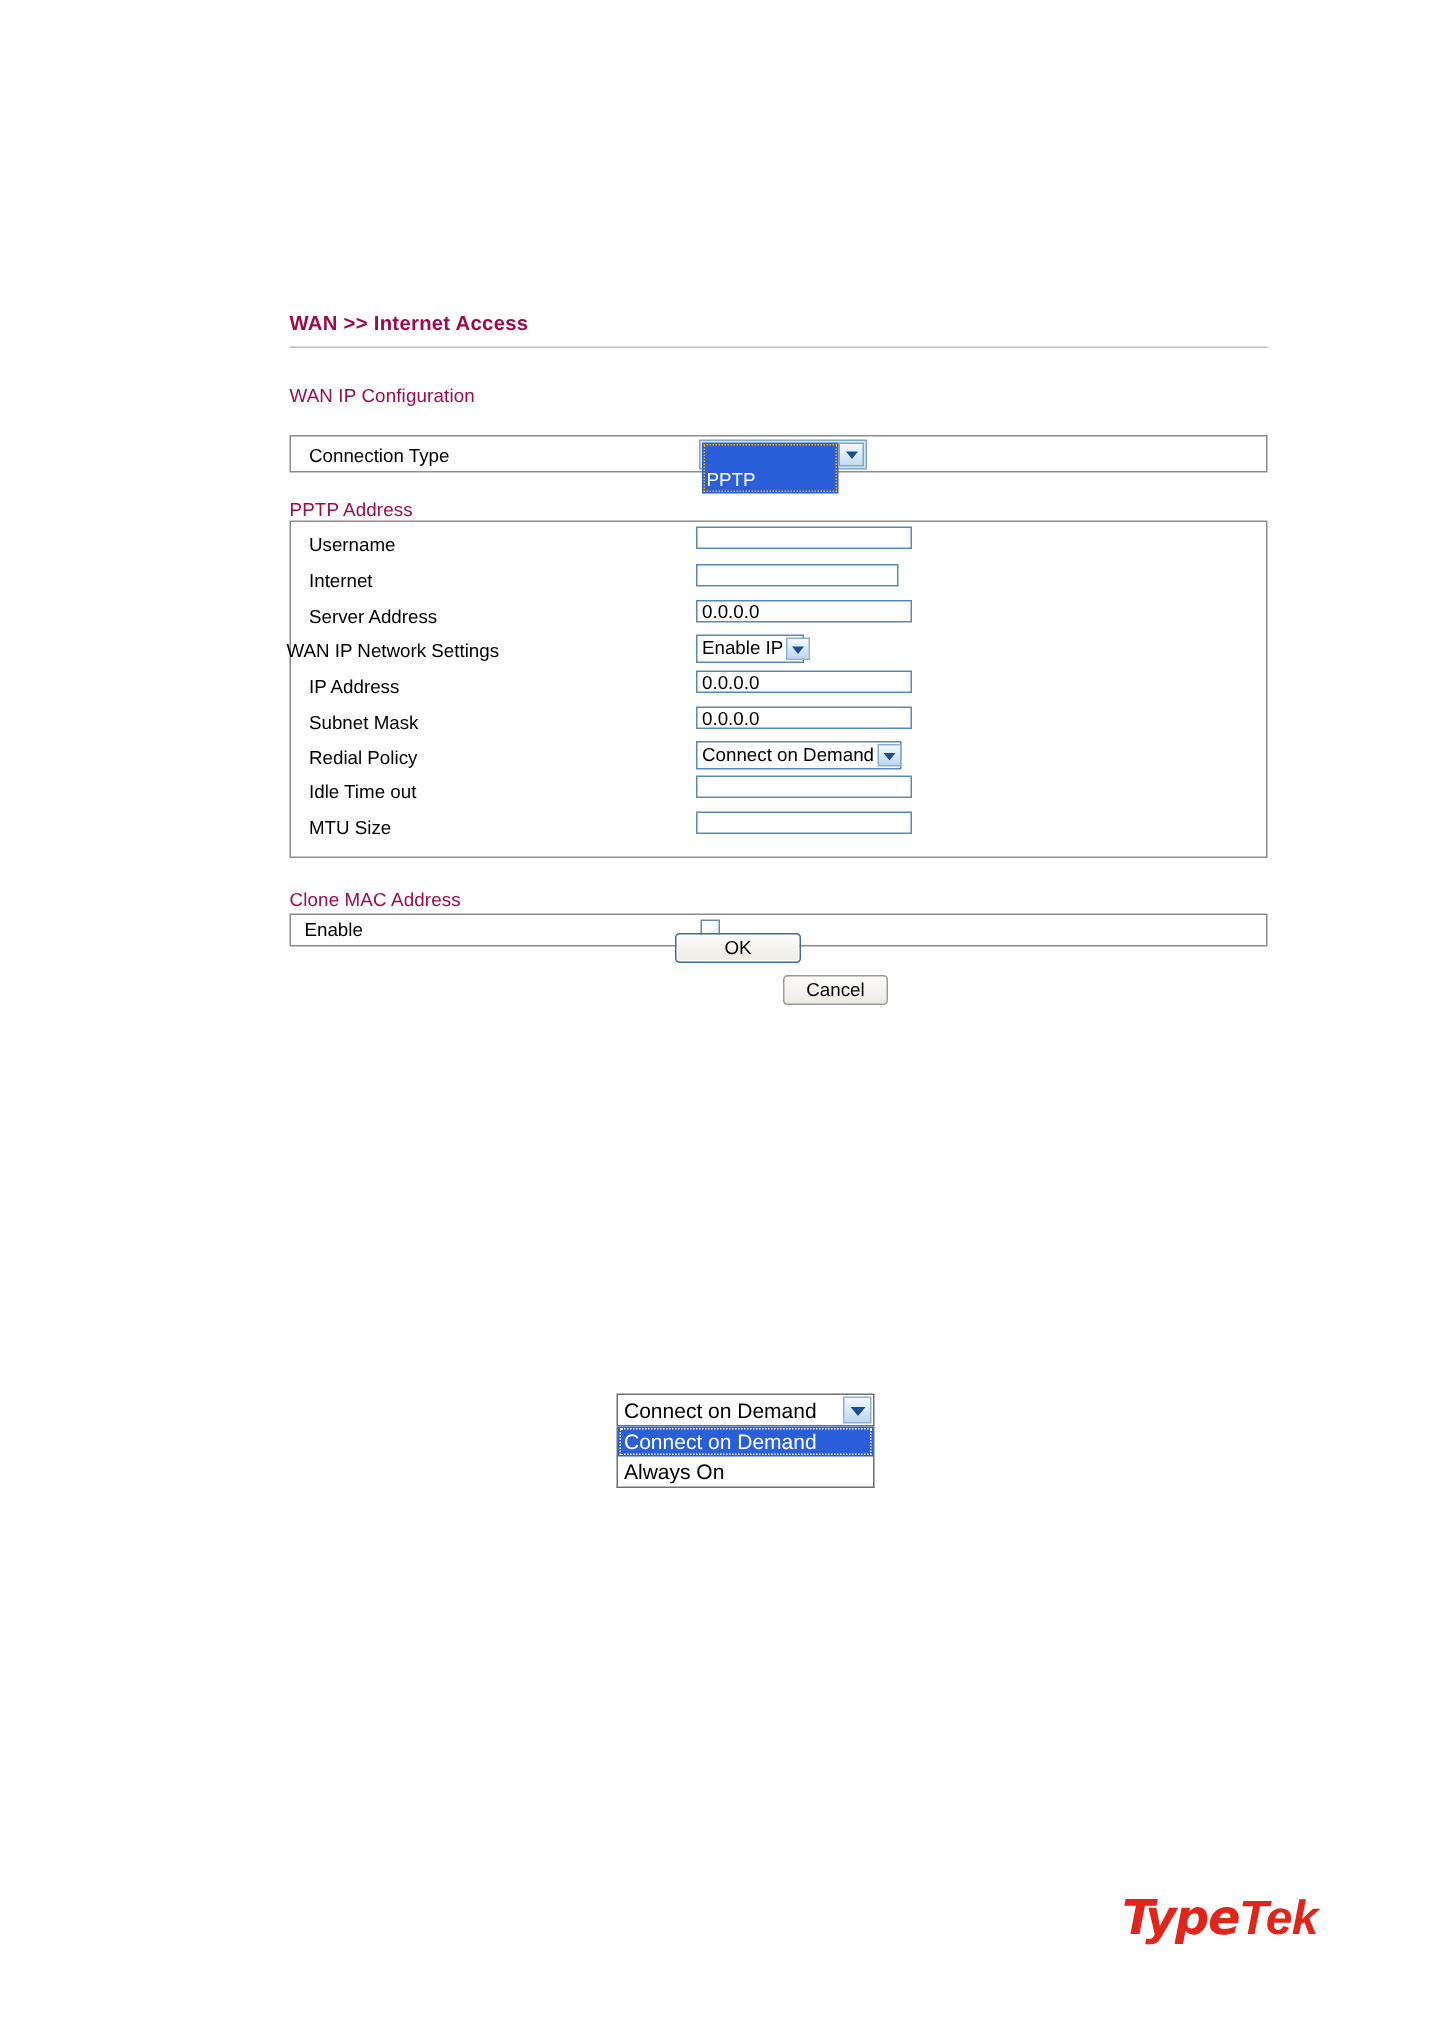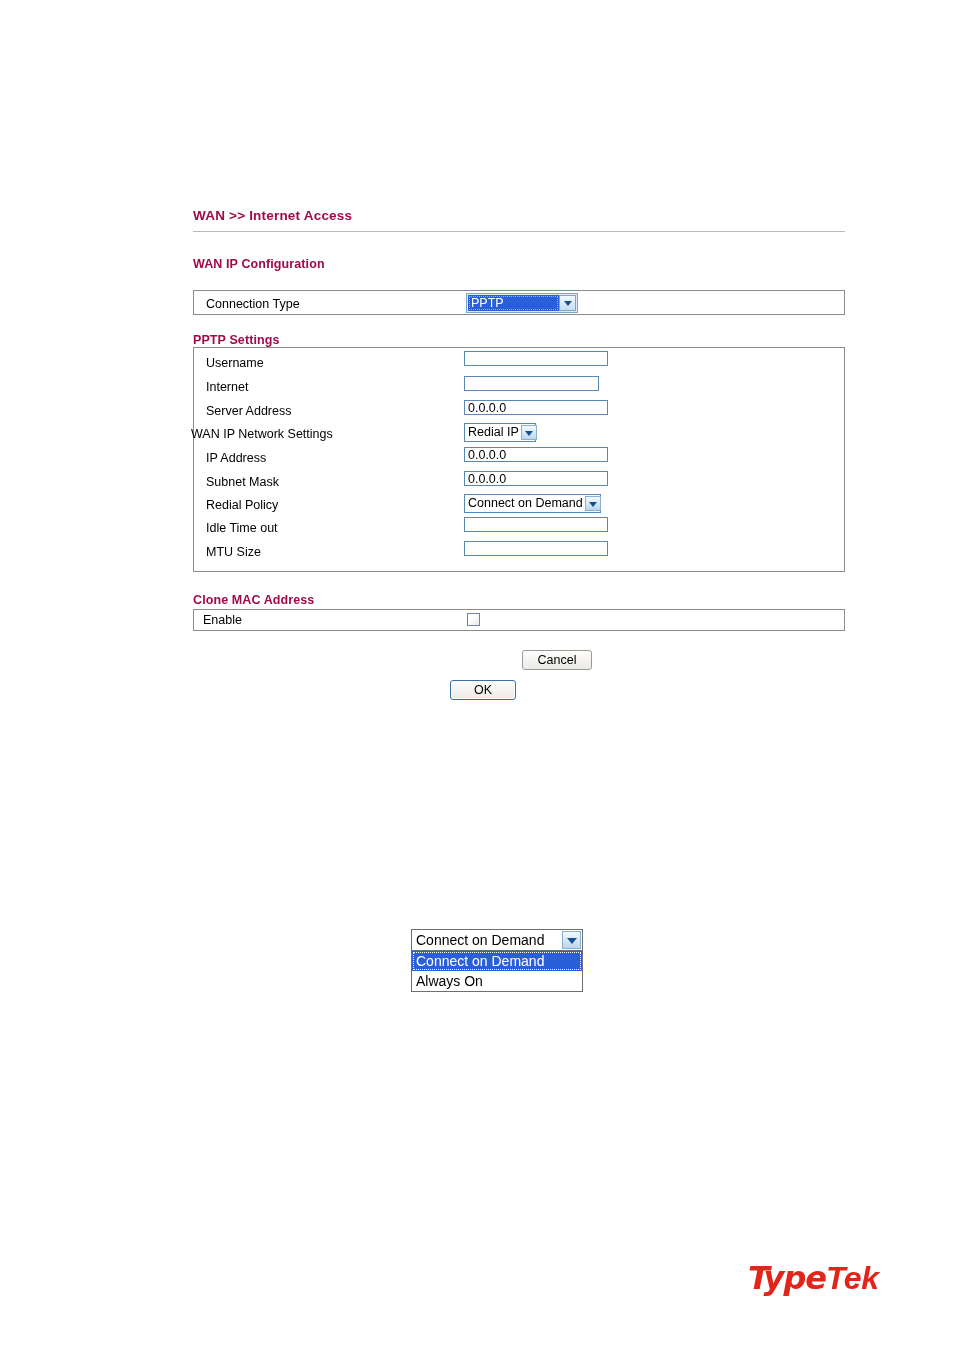--- a/index.html
+++ b/index.html
@@ -33,21 +33,21 @@
     top: 231px;
     width: 652px;
     height: 1px;
     background: #b9b9b9;
   }
 
   
   .section-heading {
     position: absolute;
     font-size: 12.5px;
-    font-weight: bold;
+    font-weight: normal;
     color: #9E0B4B;
     letter-spacing: 0.1px;
     white-space: nowrap;
   }
   #h-wan-ip { left: 193px; top: 257px; }
   #h-pptp   { left: 193px; top: 333px; }
   #h-clone  { left: 193px; top: 593px; }
 
   
   .box {
@@ -94,21 +94,21 @@
     display: flex;
     align-items: stretch;
     padding: 1px;
   }
   .sel-focus .sf-text {
     flex: 1 1 auto;
     background: #2B5FD9;
     color: #ffffff;
     font-size: 12.5px;
     line-height: 16px;
-    padding: 0 3px;
+    padding: 17px 3px;
     outline: 1px dotted #f2b705;
     outline-offset: -2px;
     white-space: nowrap;
     overflow: hidden;
   }
   .sf-arrow {
     width: 17px;
     flex: 0 0 17px;
     background: linear-gradient(#f2f8ff, #c5dcf2);
     border: 1px solid #7aa8c9;
@@ -288,36 +288,36 @@
 
 <div class="box" id="box-conn"></div>
 
 <div class="row-label" style="left:206px; top:297px;">Connection Type</div>
 
 <div class="sel-focus" style="left:466px; top:293px; width:112px;">
   <span class="sf-text">PPTP</span>
   <span class="sf-arrow"></span>
 </div>
 
-<div class="section-heading" id="h-pptp">PPTP Settings</div>
+<div class="section-heading" id="h-pptp">PPTP Address</div>
 
 <div class="box" id="box-pptp"></div>
 
 <div class="row-label" style="left:206px; top:356px;">Username</div>
 <input class="txt" style="left: 464px; top: 351px; width: 144px;" type="text" value="">
 
 <div class="row-label" style="left:206px; top:380px;">Internet</div>
 <input class="txt" style="left: 464px; top: 376px; width: 135px;" type="text" value="">
 
 <div class="row-label" style="left:206px; top:404px;">Server Address</div>
 <input class="txt" style="left: 464px; top: 400px; width: 144px;" type="text" value="0.0.0.0">
 
 <div class="row-label" style="left:191px; top:427px;">WAN IP Network Settings</div>
 <div class="sel" style="left:464px; top:423px; width:72px;">
-  <span class="s-text">Redial IP</span>
+  <span class="s-text">Enable IP</span>
   <span class="s-arrow"></span>
 </div>
 
 <div class="row-label" style="left:206px; top:451px;">IP Address</div>
 <input class="txt" style="left: 464px; top: 447px; width: 144px;" type="text" value="0.0.0.0">
 
 <div class="row-label" style="left:206px; top:475px;">Subnet Mask</div>
 <input class="txt" style="left: 464px; top: 471px; width: 144px;" type="text" value="0.0.0.0">
 
 <div class="row-label" style="left:206px; top:498px;">Redial Policy</div>
@@ -332,21 +332,21 @@
 <div class="row-label" style="left:206px; top:545px;">MTU Size</div>
 <input class="txt" style="left: 464px; top: 541px; width: 144px;" type="text" value="">
 
 <div class="section-heading" id="h-clone">Clone MAC Address</div>
 
 <div class="box" id="box-clone"></div>
 
 <div class="row-label" style="left:203px; top:613px;">Enable</div>
 <div class="cbox" style="left:467px; top:613px;"></div>
 
-<div class="btn btn-default" style="left:450px; top:680px; width:66px;">OK</div>
+<div class="btn btn-default" style="left:450px; top:622px; width:84px;">OK</div>
 <div class="btn" style="left:522px; top:650px; width:70px;">Cancel</div>
 
 <div class="dd-wrap">
   <div class="dd-closed">
     <span class="dd-text">Connect on Demand</span>
     <span class="dd-arrow"></span>
   </div>
   <div class="dd-list">
     <div class="dd-item selected">Connect on Demand</div>
     <div class="dd-item">Always On</div>

